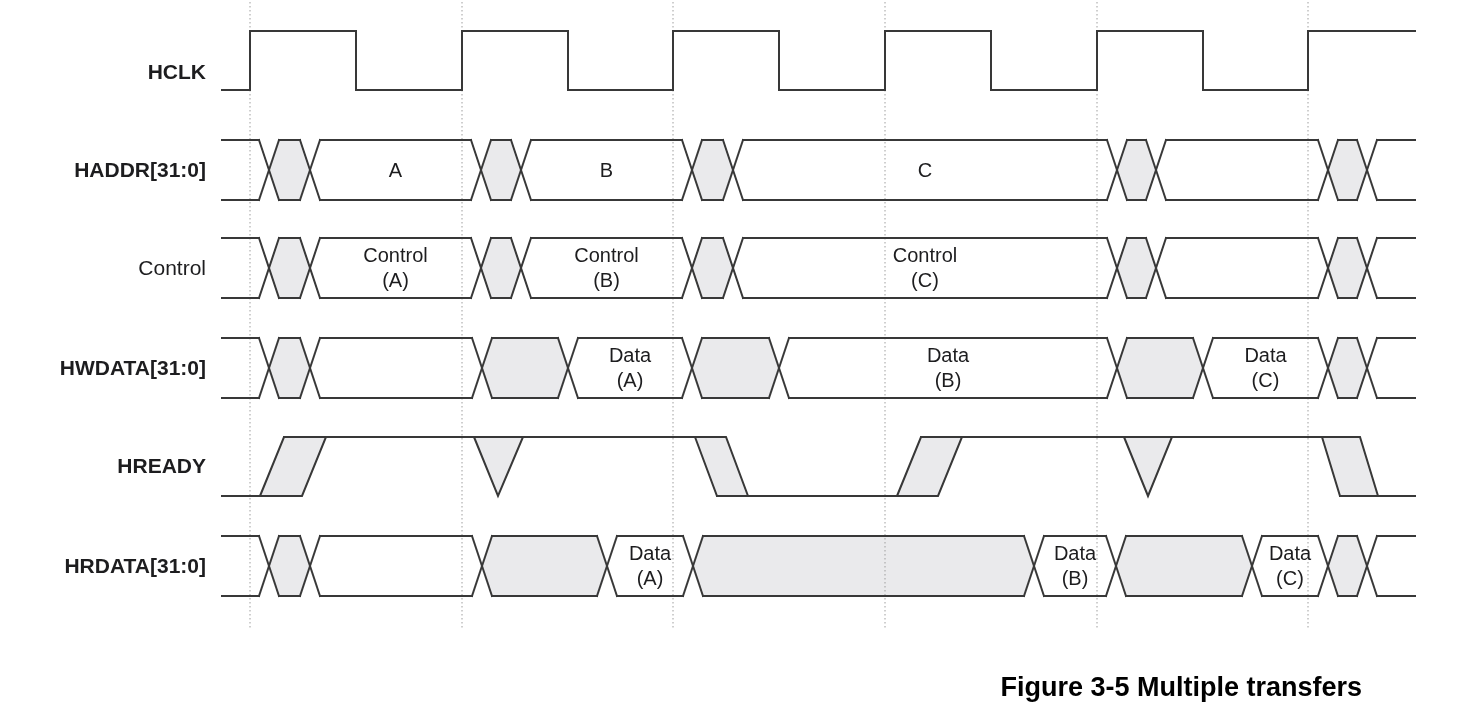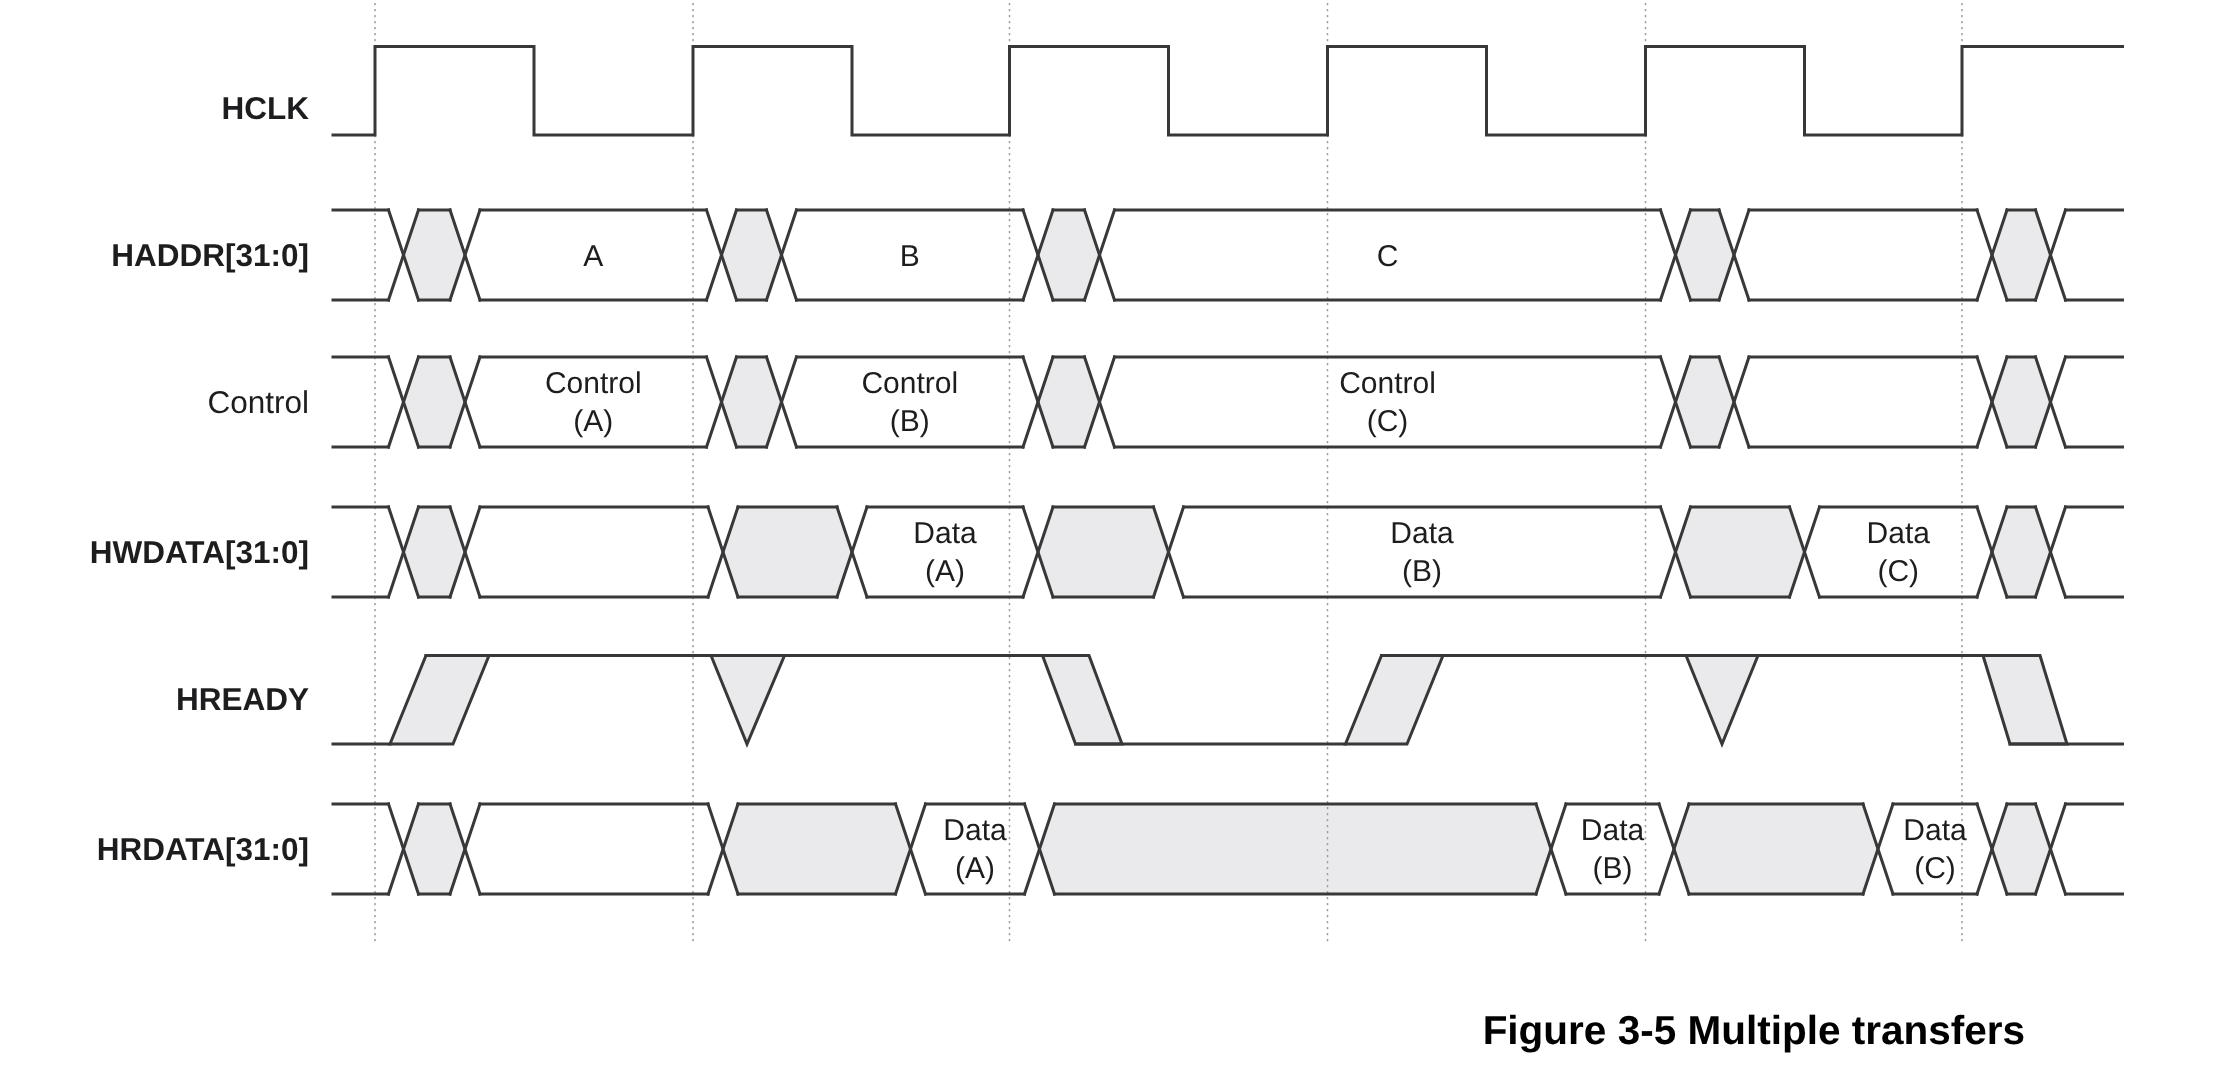--- a/index.html
+++ b/index.html
@@ -1,20 +1,20 @@
 <!DOCTYPE html>
 <html><head>
 <meta charset="utf-8">
 <style>
   html,body{margin:0;padding:0;background:#ffffff;}
   .stage{position:relative;width:1422px;height:728px;background:#ffffff;
          font-family:"Liberation Sans",sans-serif;overflow:hidden;}
   .stage svg{position:absolute;left:0;top:0;}
   svg text{font-family:"Liberation Sans",sans-serif;}
-  .caption{position:absolute;top:672px;right:72px;font-size:27px;font-weight:bold;
+  .caption{position:absolute;top:672px;right:60px;font-size:27px;font-weight:bold;
            color:#000000;white-space:nowrap;}
 </style>
 </head>
 <body>
 
 <div class="stage">
   <svg id="wave-svg" width="1482" height="728" viewBox="0 0 1482 728">
       <path d="M222 140L259 140L269 170L259 200Z" fill="#ffffff" stroke="none"></path>
       <path d="M269 170L279 140L300 140L310 170L300 200L279 200Z" fill="#eaeaec" stroke="none"></path>
       <path d="M310 170L320 140L471 140L481 170L471 200L320 200Z" fill="#ffffff" stroke="none"></path>

